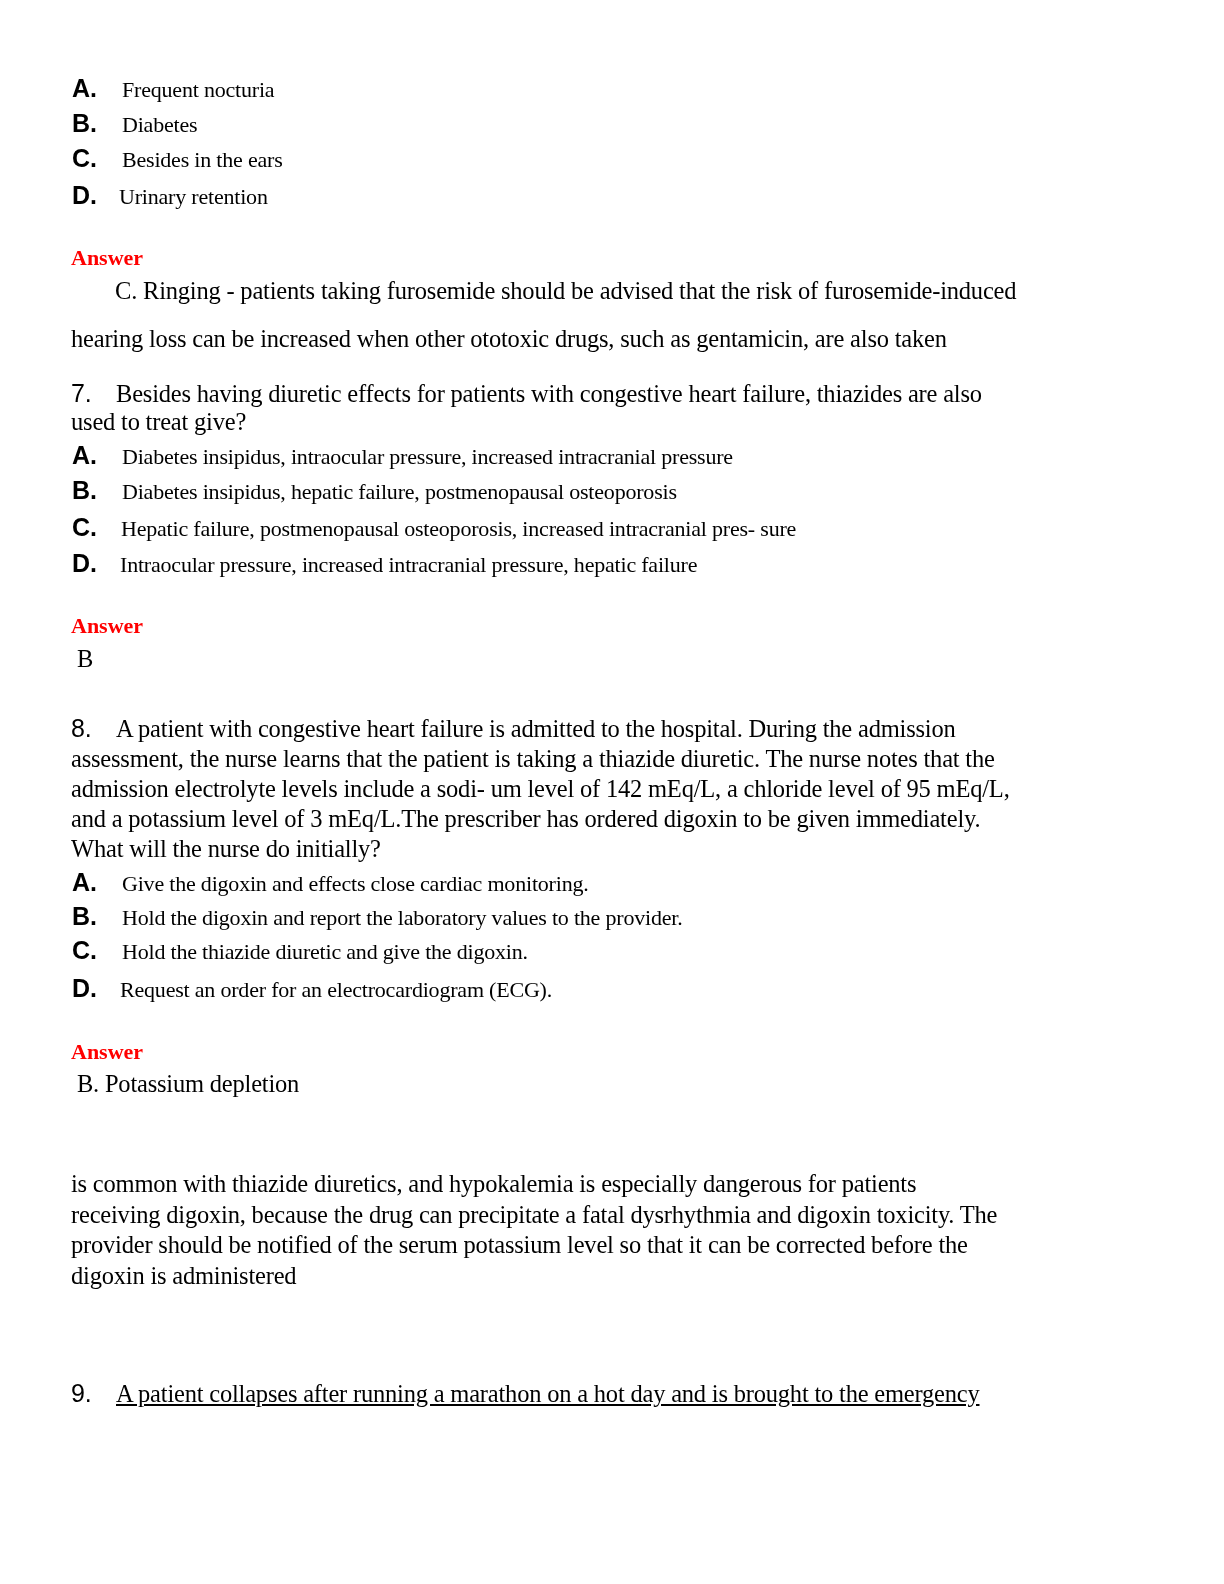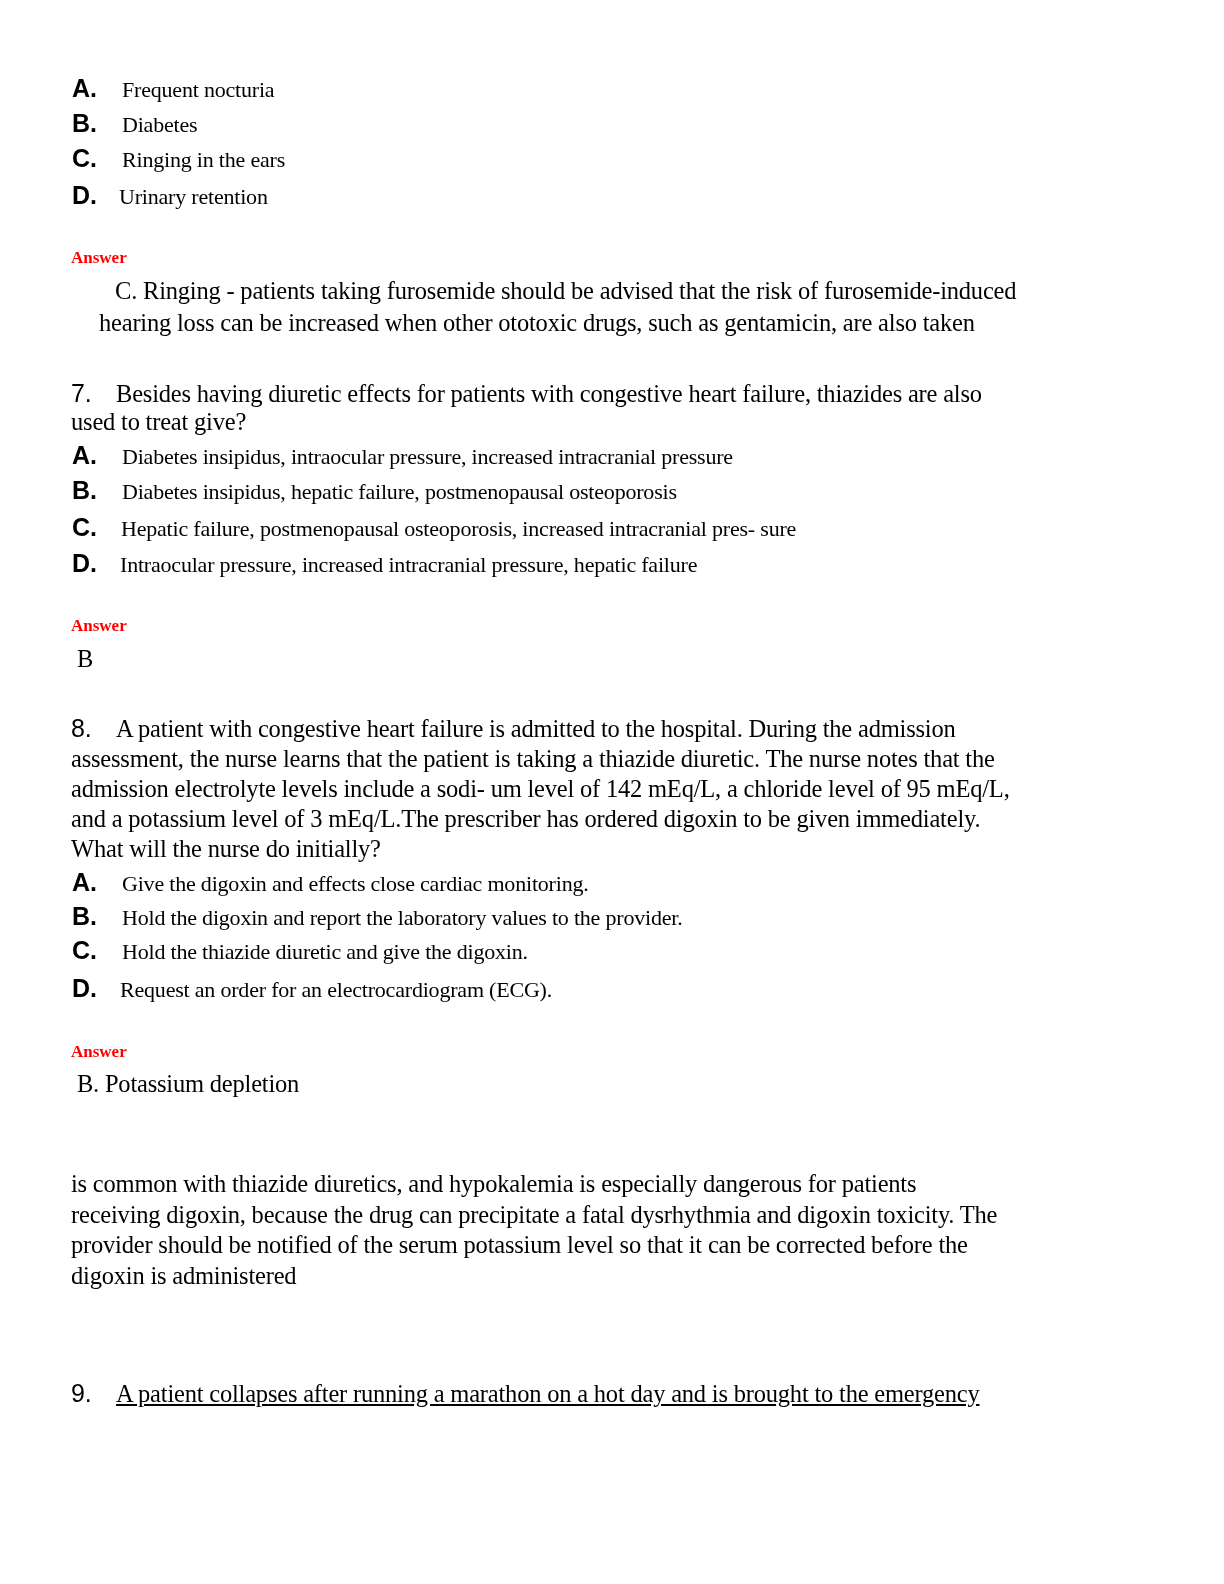--- a/index.html
+++ b/index.html
@@ -1,44 +1,44 @@
 <!DOCTYPE html>
 <html><head>
   <meta charset="utf-8">
   <style>
     html, body { margin: 0; padding: 0; background: #ffffff; }
     body { width: 1224px; height: 1584px; position: relative; overflow: hidden; color: #000; }
     .line { position: absolute; left: 71px; font-family: "Liberation Serif", serif; font-size: 24.5px; line-height: 30px; white-space: nowrap; letter-spacing: -0.2px; }
     .opt { position: absolute; left: 72px; font-size: 24.5px; line-height: 32px; white-space: nowrap; }
     .opt .letter { font-family: "Liberation Sans", sans-serif; font-weight: bold; font-size: 25px; display: inline-block; width: 50px; }
     .opt .otext { font-family: "Liberation Serif", serif; font-size: 22px; letter-spacing: -0.2px; }
-    .answer-label { position: absolute; left: 71px; font-family: "Liberation Serif", serif; font-weight: bold; font-size: 17px; color: #ff0000; line-height: 30px; }
+    .answer-label { position: absolute; left: 71px; font-family: "Liberation Serif", serif; font-weight: bold; font-size: 22px; color: #ff0000; line-height: 30px; }
     .qnum { font-family: "Liberation Sans", sans-serif; font-size: 25px; display: inline-block; width: 45px; }
   </style>
 </head>
 <body>
 
 <div>
   <div class="opt" style="top:72px;">
     <span class="letter">A.</span><span class="otext">Frequent nocturia</span>
   </div>
   <div class="opt" style="top:107px;">
     <span class="letter">B.</span><span class="otext">Diabetes</span>
   </div>
   <div class="opt" style="top:142px;">
-    <span class="letter">C.</span><span class="otext">Ringing in the ears</span>
+    <span class="letter">C.</span><span class="otext">Besides in the ears</span>
   </div>
   <div class="opt" style="top:179px;">
     <span class="letter" style="width:47px;">D.</span><span class="otext">Urinary retention</span>
   </div>
 </div>
 
 <div class="answer-label" style="top:243px;">Answer</div>
 <div class="line" style="top:276px;margin-left:44px;"> C. Ringing - patients taking furosemide should be advised that the risk of furosemide-induced</div>
-<div class="line" style="top:308px;margin-left:28px;">hearing loss can be increased when other ototoxic drugs, such as gentamicin, are also taken</div>
+<div class="line" style="top:324px;">hearing loss can be increased when other ototoxic drugs, such as gentamicin, are also taken</div>
 
 <div class="line" style="top:378px;">
   <span class="qnum">7.</span><span>Besides having diuretic effects for patients with congestive heart failure, thiazides are also</span>
 </div>
 <div class="line" style="top:407px;">used to treat give?</div>
 
 <div class="opt" style="top:439px;">
   <span class="letter">A.</span><span class="otext">Diabetes insipidus, intraocular pressure, increased intracranial pressure</span>
 </div>
 <div class="opt" style="top:474px;">

